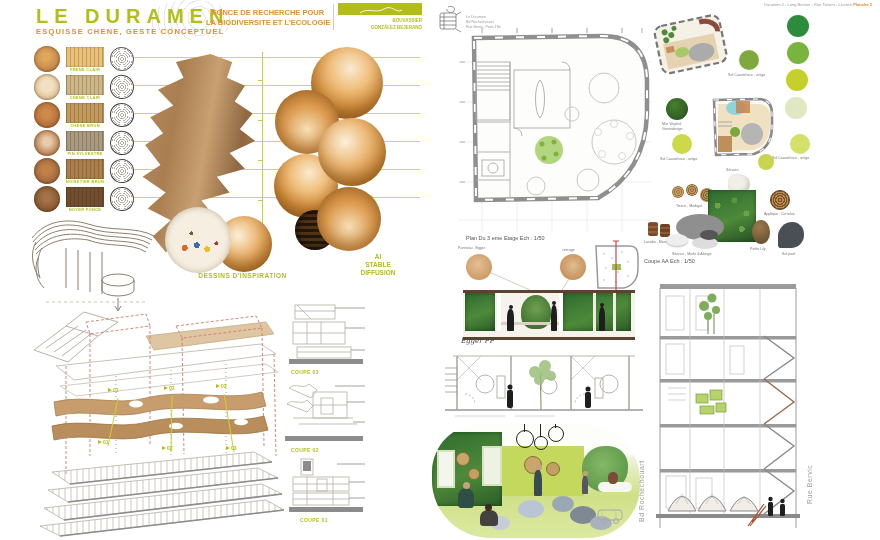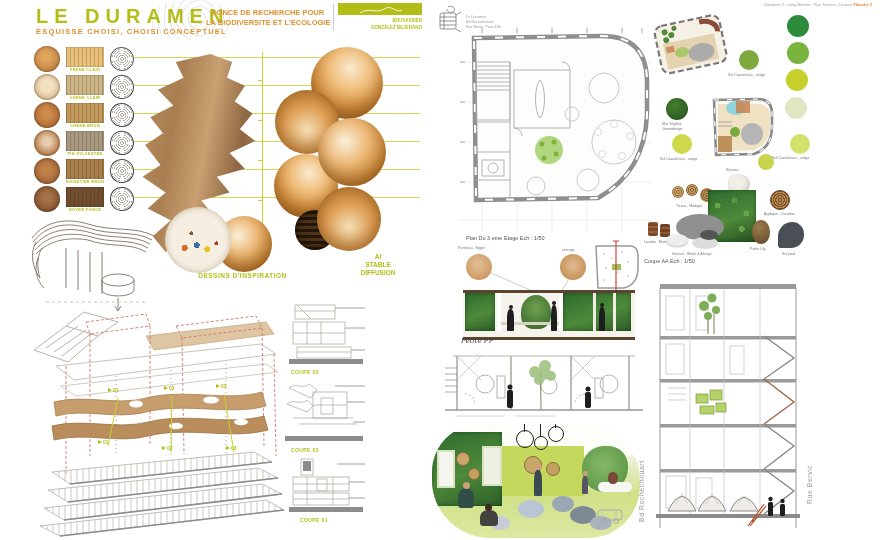--- a/index.html
+++ b/index.html
@@ -53,21 +53,21 @@
   .bean{border-radius:50%;}
 </style>
 </head>
 <body>
 
 <div id="board">
 
   <div class="abs" style="left:148px;top:0;width:86px;height:40px;border-radius:50%;opacity:.7;
               background:repeating-radial-gradient(circle at 60% 45%,transparent 0 5px,#ddd 5px 6px);"></div>
   <div class="abs t green" style="left:36px;top:5px;font-size:20px;font-weight:bold;letter-spacing:6px;">LE DURAMEN</div>
-  <div class="abs t orange" style="left:36px;top:28px;font-size:7.5px;font-weight:bold;letter-spacing:1.2px;">ESQUISSE CHOISI, CHOISI CONCEPTUEL</div>
+  <div class="abs t orange" style="left:36px;top:28px;font-size:7.5px;font-weight:bold;letter-spacing:1.2px;">ESQUISSE CHENE, GESTE CONCEPTUEL</div>
   <div class="abs t orange" style="left:212px;top:9px;font-size:7.5px;font-weight:bold;">FONCE DE RECHERCHE POUR</div>
   <div class="abs t orange" style="left:206px;top:19px;font-size:7.5px;font-weight:bold;">LA BIODIVERSITE ET L'ECOLOGIE</div>
   <div class="abs" style="left:333px;top:4px;width:1px;height:26px;background:#ccc;"></div>
   <div class="abs" style="left:338px;top:3px;width:84px;height:12px;background:#b2bd18;">
     <svg width="84" height="12" viewBox="0 0 84 12">
       <path d="M22,8 C30,2 38,9 46,4 S58,9 64,5" stroke="#f2f5d8" stroke-width="1" fill="none"></path>
     </svg>
   </div>
   <div class="abs t green" style="left:338px;top:18px;width:84px;font-size:4.5px;font-weight:bold;text-align:right;">BOUVASSIER</div>
   <div class="abs t green" style="left:338px;top:25px;width:84px;font-size:4.5px;font-weight:bold;text-align:right;">GONZÁLEZ BEJERANO</div>
@@ -420,21 +420,21 @@
     <div class="abs" style="left:130px;top:0;width:3px;height:38px;background:#f0ece2;"></div>
     <div class="abs" style="left:150px;top:0;width:3px;height:38px;background:#f0ece2;"></div>
     <div class="abs" style="left:38px;top:29px;width:58px;height:3px;background:#d8d2c6;"></div>
     <div class="abs fig" style="left:44px;top:16px;width:7px;height:22px;"></div>
     <div class="abs head" style="left:46px;top:12px;width:4px;height:4px;"></div>
     <div class="abs fig" style="left:88px;top:12px;width:6px;height:26px;"></div>
     <div class="abs head" style="left:89px;top:8px;width:4px;height:4px;"></div>
     <div class="abs fig" style="left:136px;top:14px;width:6px;height:24px;"></div>
     <div class="abs head" style="left:137px;top:10px;width:4px;height:4px;"></div>
   </div>
-  <div class="abs t" style="left:461px;top:337px;font-size:7px;font-style:italic;font-family:'DejaVu Serif',serif;color:#444;">Petite FF'</div>
+  <div class="abs t" style="left:461px;top:337px;font-size:7px;font-style:italic;font-family:'DejaVu Serif',serif;color:#444;">Egger FF'</div>
 
   <svg class="abs" style="left:445px;top:346px;" width="198" height="74" viewBox="0 0 198 74">
     <g fill="none" stroke="#b0aaa2" stroke-width="0.9">
       <path d="M8,10 H190"></path>
       <path d="M12,10 V64 M66,10 V64 M126,10 V64 M184,10 V64" stroke-width="1.6"></path>
       <path d="M12,10 L36,34 M36,10 L12,34 M126,10 L150,34 M150,10 L126,34" stroke-width="0.6"></path>
       <circle cx="40" cy="38" r="9"></circle>
         <circle cx="104" cy="40" r="8"></circle>
         <circle cx="164" cy="38" r="9"></circle>
       <path d="M20,48 A10,10 0 0 1 30,58 M140,48 A10,10 0 0 0 130,58" stroke-dasharray="2 2"></path>

